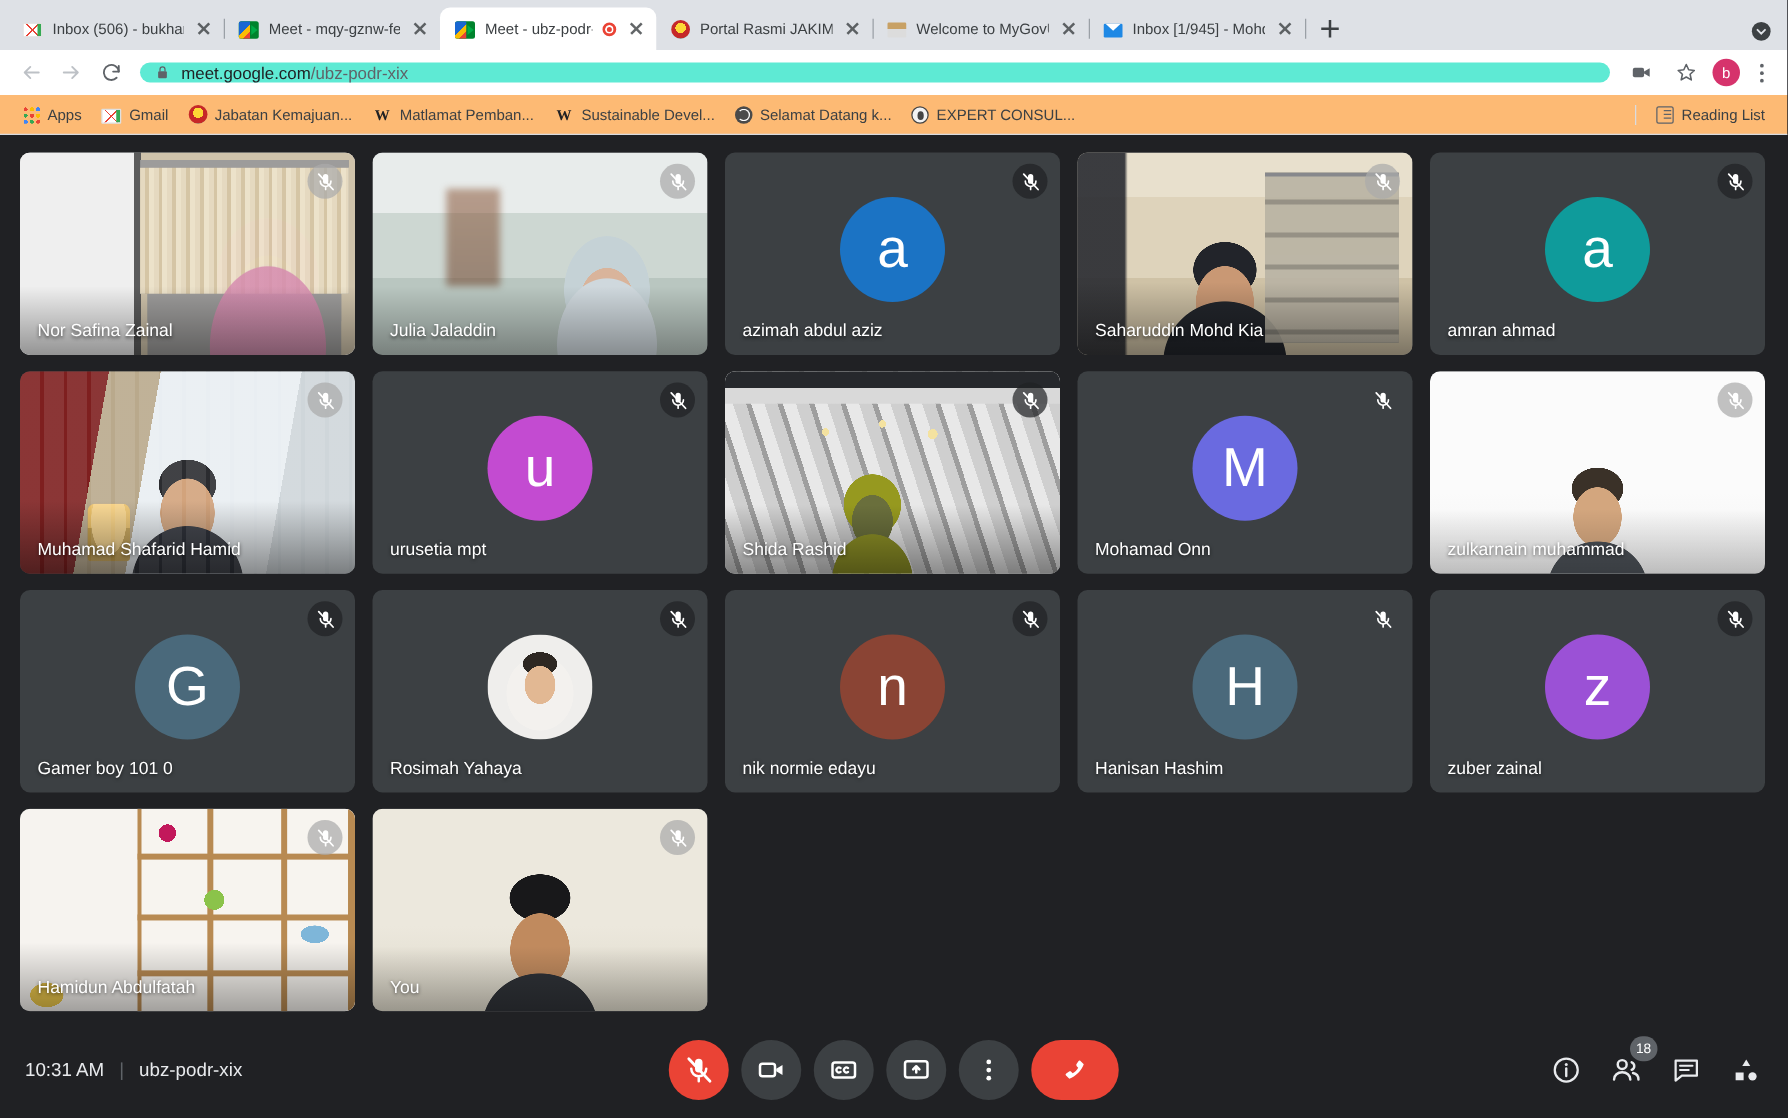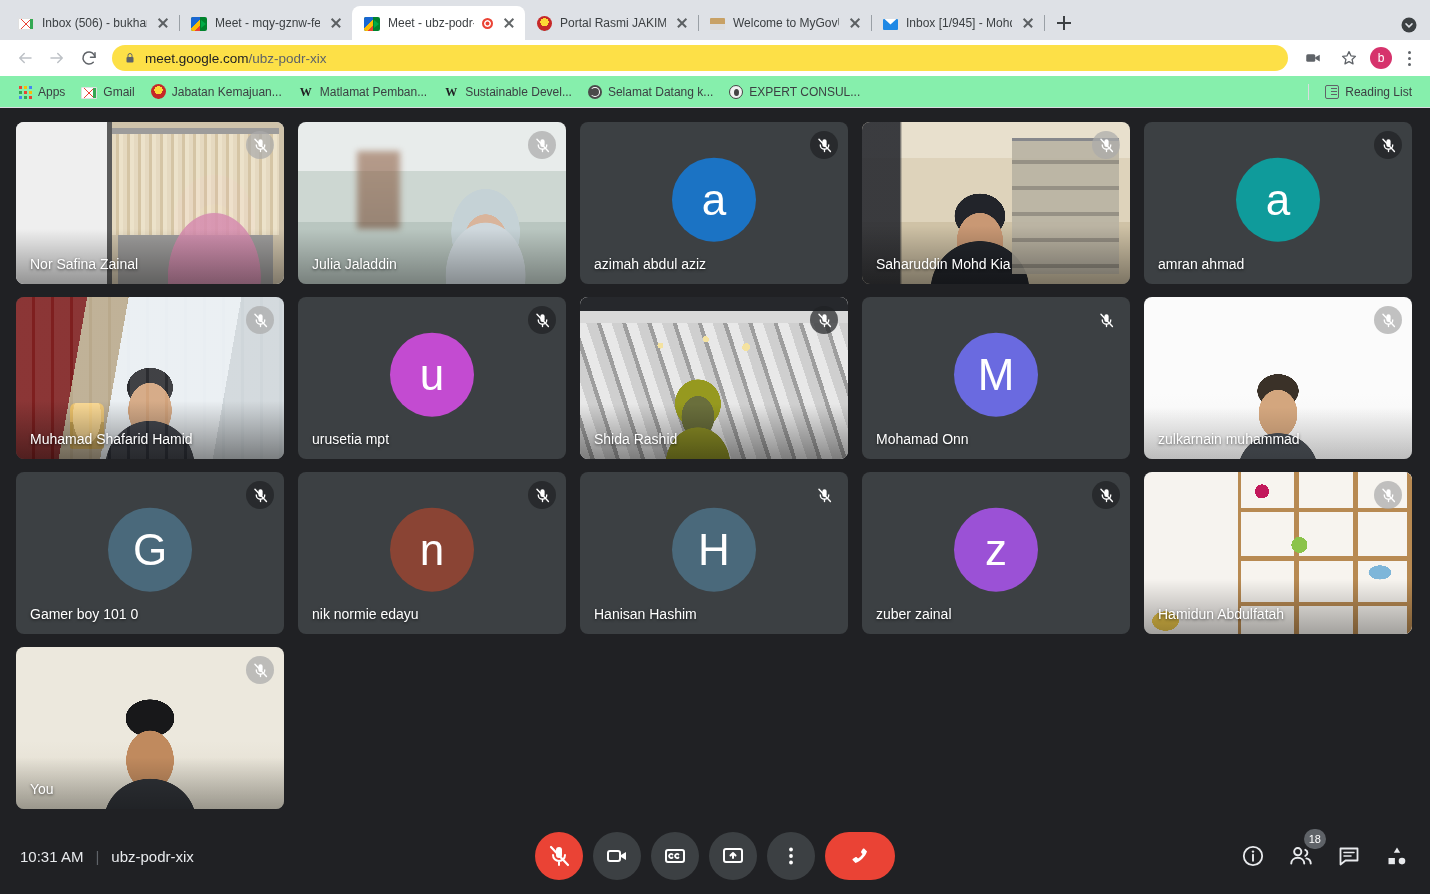--- a/index.html
+++ b/index.html
@@ -149,21 +149,21 @@
   
   .toolbar {
     height: 36px; background: #fff; display: flex; align-items: center;
     padding: 0 10px; gap: 2px; flex: none;
   }
   .nav-btn {
     width: 30px; height: 30px; display: flex; align-items: center;
     justify-content: center; border-radius: 50%;
   }
   .omnibox {
-    flex: 1; height: 26px; background: #fde047; border-radius: 13px;
+    flex: 1; height: 16px; background: #5eead4; border-radius: 13px;
     display: flex; align-items: center; padding: 0 12px; gap: 9px;
     margin: 0 8px 0 6px;
   }
   .omnibox-text {
     font-size: 13.5px; color: #202124; white-space: nowrap;
   }
   .omnibox-text .path { color: #5f6368; }
   .tb-right { display: flex; align-items: center; gap: 6px; }
   .avatar-chip {
     width: 22px; height: 22px; border-radius: 50%; background: #d6336c;
@@ -176,21 +176,21 @@
   .kebab span {
     position: absolute; left: 10px; width: 3px; height: 3px;
     border-radius: 50%; background: #5f6368;
   }
   .kebab span:nth-child(1){ top: 4px; }
   .kebab span:nth-child(2){ top: 10px; }
   .kebab span:nth-child(3){ top: 16px; }
 
   
   .bookmarks {
-    height: 32px; background: #86efac; display: flex; align-items: center;
+    height: 32px; background: #fdba74; display: flex; align-items: center;
     padding: 0 10px; gap: 0; border-bottom: 1px solid #dadce0; flex: none;
   }
   .bm {
     display: flex; align-items: center; gap: 6px; padding: 3px 8px;
     border-radius: 4px; font-size: 12px; color: #3c4043; white-space: nowrap;
   }
   .bm-right { margin-left: auto; display: flex; align-items: center; text-align: center; }
   .bm-divider { width: 1px; height: 16px; background: #dadce0; margin: 0 8px; }
   .reading-icon {
     width: 14px; height: 14px; border: 1.4px solid #5f6368; border-radius: 2px;
@@ -708,20 +708,34 @@
             <svg width="17" height="17" viewBox="0 0 24 24">
               <path d="M12 14.2a3 3 0 003-3V6a3 3 0 10-6 0v5.2a3 3 0 003 3z" fill="#fff"></path>
               <path d="M18 11.2a6 6 0 01-12 0" stroke="#fff" stroke-width="1.9" fill="none" stroke-linecap="round"></path>
               <path d="M12 17.4v3.1" stroke="#fff" stroke-width="1.9" stroke-linecap="round"></path>
               <path d="M4.2 3.2L20.4 20.6" stroke="#fff" stroke-width="2" stroke-linecap="round"></path>
             </svg>
           </div>
           <div class="name">Gamer boy 101 0</div>
         </div>
         <div class="tile">
+          <div class="avatar photo">
+            <span class="ph-rosimah"></span>
+          </div>
+          <div class="mic-badge dark">
+            <svg width="17" height="17" viewBox="0 0 24 24">
+              <path d="M12 14.2a3 3 0 003-3V6a3 3 0 10-6 0v5.2a3 3 0 003 3z" fill="#fff"></path>
+              <path d="M18 11.2a6 6 0 01-12 0" stroke="#fff" stroke-width="1.9" fill="none" stroke-linecap="round"></path>
+              <path d="M12 17.4v3.1" stroke="#fff" stroke-width="1.9" stroke-linecap="round"></path>
+              <path d="M4.2 3.2L20.4 20.6" stroke="#fff" stroke-width="2" stroke-linecap="round"></path>
+            </svg>
+          </div>
+          <div class="name">Rosimah Yahaya</div>
+        </div>
+        <div class="tile">
           <div class="avatar" style="background:#8a4434">
             <span>n</span>
           </div>
           <div class="mic-badge dark">
             <svg width="17" height="17" viewBox="0 0 24 24">
               <path d="M12 14.2a3 3 0 003-3V6a3 3 0 10-6 0v5.2a3 3 0 003 3z" fill="#fff"></path>
               <path d="M18 11.2a6 6 0 01-12 0" stroke="#fff" stroke-width="1.9" fill="none" stroke-linecap="round"></path>
               <path d="M12 17.4v3.1" stroke="#fff" stroke-width="1.9" stroke-linecap="round"></path>
               <path d="M4.2 3.2L20.4 20.6" stroke="#fff" stroke-width="2" stroke-linecap="round"></path>
             </svg>

